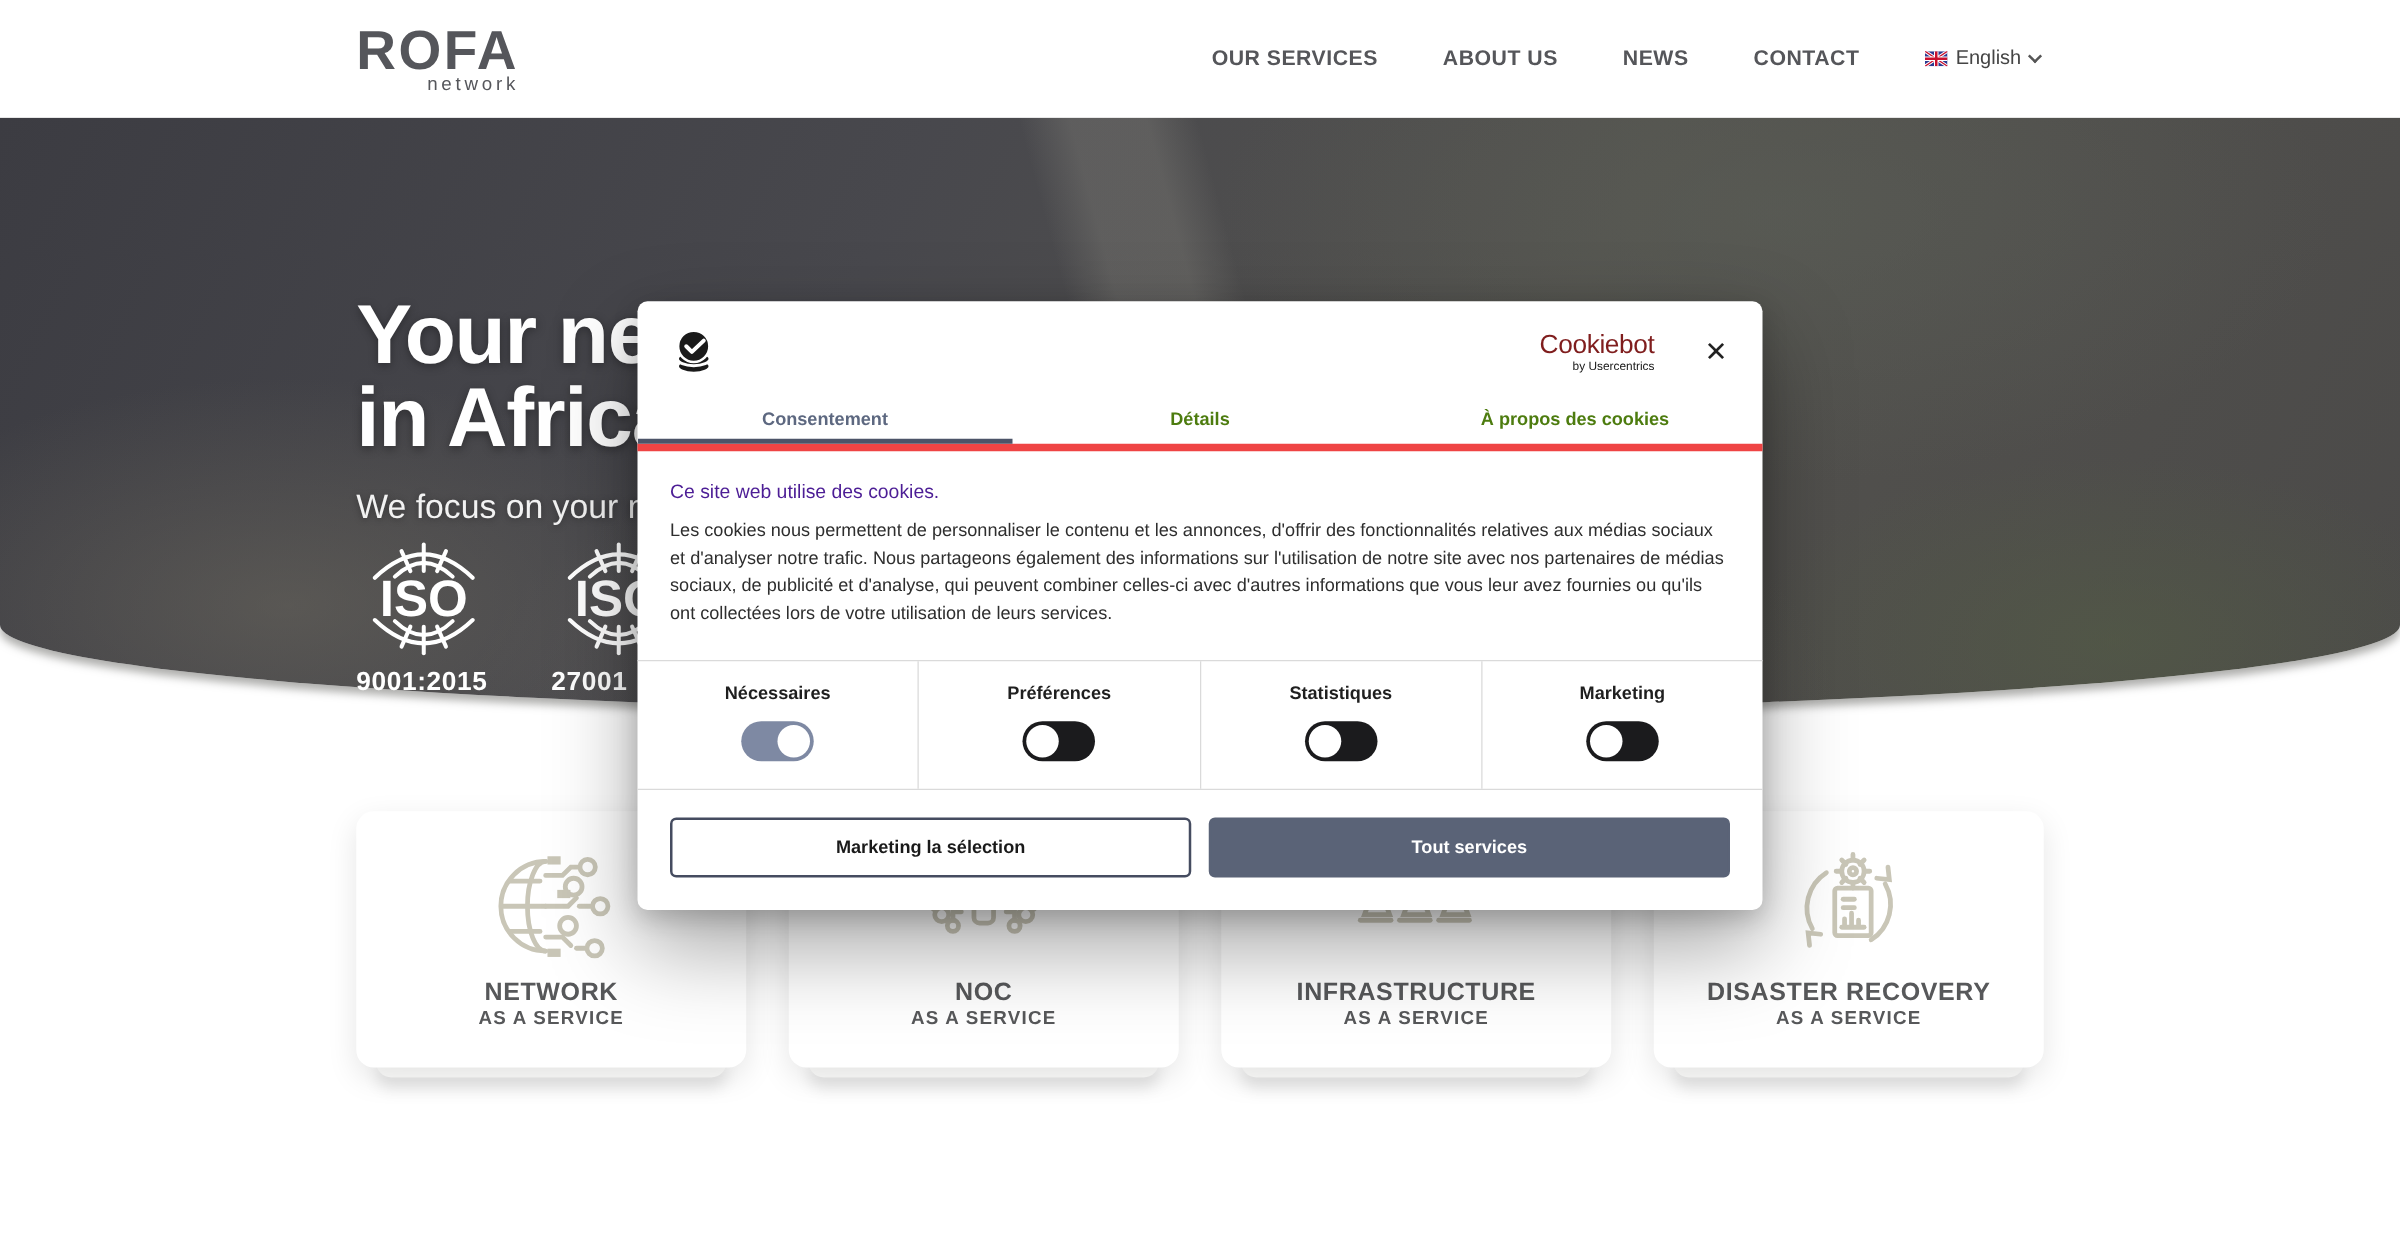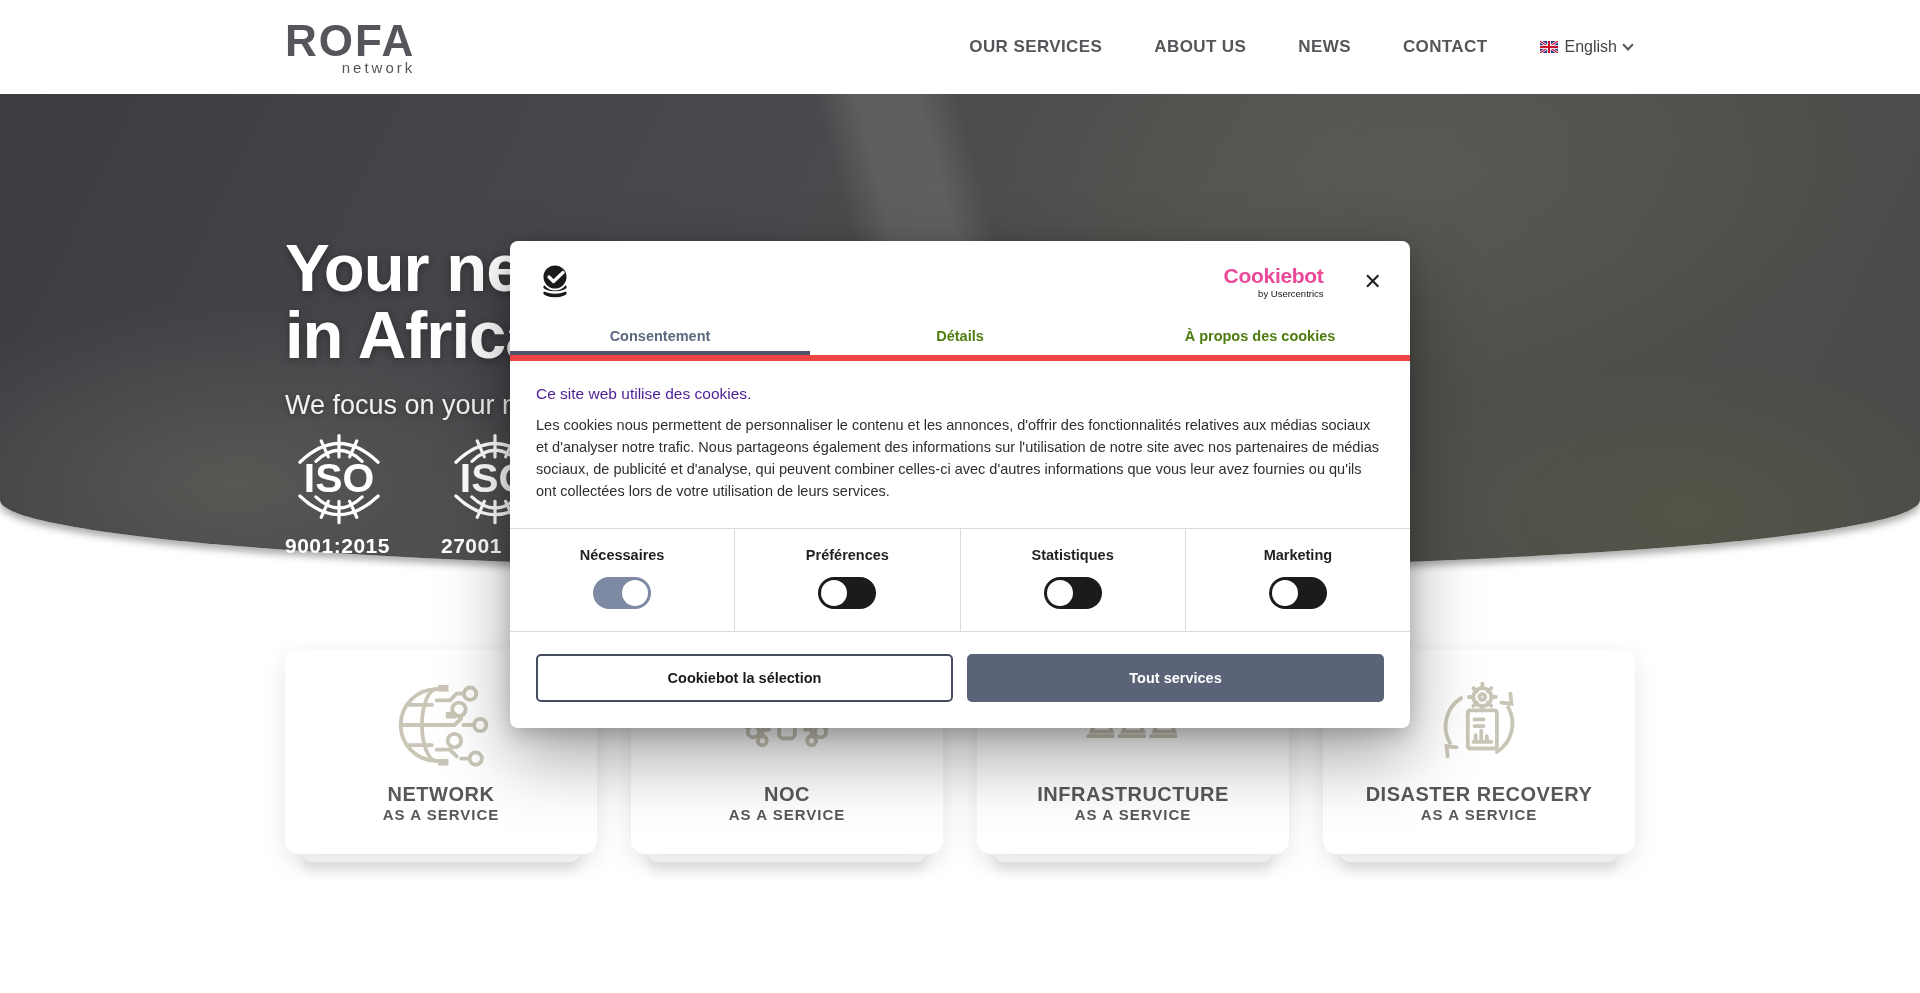--- a/index.html
+++ b/index.html
@@ -53,21 +53,21 @@
   .card-icon { width:112px; height:112px; }
   .card-title { margin-top:2px; font-size:20px; font-weight:700; color:#57585a; letter-spacing:.5px; }
   .card-subtitle { font-size:15px; font-weight:700; color:#57585a; letter-spacing:1px; }
 
   
   .cookie-dialog { position:absolute; top:241px; left:50%; transform:translateX(-50%);
                    width:900px; background:#fff; border-radius:8px; z-index:10;
                    box-shadow:0 30px 70px rgba(0,0,0,.35), 0 6px 20px rgba(0,0,0,.18); }
   .cd-header { display:flex; align-items:center; padding:22px 28px 16px 26px; }
   .cd-brand { margin-left:auto; text-align:right; margin-right:40px; }
-  .cd-brand-name { font-size:21px; font-weight:700; color:#ec4899; letter-spacing:-.3px; line-height:1; }
+  .cd-brand-name { font-size:21px; font-weight:400; color:#7f1d1d; letter-spacing:-.3px; line-height:1; }
   .cd-brand-by { font-size:9.5px; color:#161616; margin-top:2px; }
   .cd-close { background:none; border:none; font-size:22px; color:#222; cursor:pointer;
               line-height:1; font-weight:300; }
   .cd-tabs { display:flex; height:44px; border-bottom:6px solid #ef4444; }
   .cd-tab { flex:1; display:flex; align-items:center; justify-content:center;
             font-size:14.5px; font-weight:700; color:#4d7c0f; cursor:pointer; background:none; border:none; }
   .cd-tab.active { color:#5d6880; box-shadow:inset 0 -4px 0 #4c5468; }
   .cd-body { padding:24px 26px 0; }
   .cd-title { font-size:15.5px; font-weight:400; color:#4c1d95; margin-bottom:11px; }
   .cd-text { font-size:14.5px; color:#2e2e2e; line-height:1.52; margin-bottom:26px; }
@@ -295,16 +295,16 @@
       <div class="consent-col">
         <div class="consent-label">Marketing</div>
         <div class="toggle">
             <div class="knob"></div>
           </div>
       </div>
     </div>
   </div>
 
   <div class="cd-actions">
-    <button class="cd-btn outline">Cookiebot la sélection</button>
+    <button class="cd-btn outline">Marketing la sélection</button>
     <button class="cd-btn filled">Tout services</button>
   </div>
 </div>
 
 </body></html>

